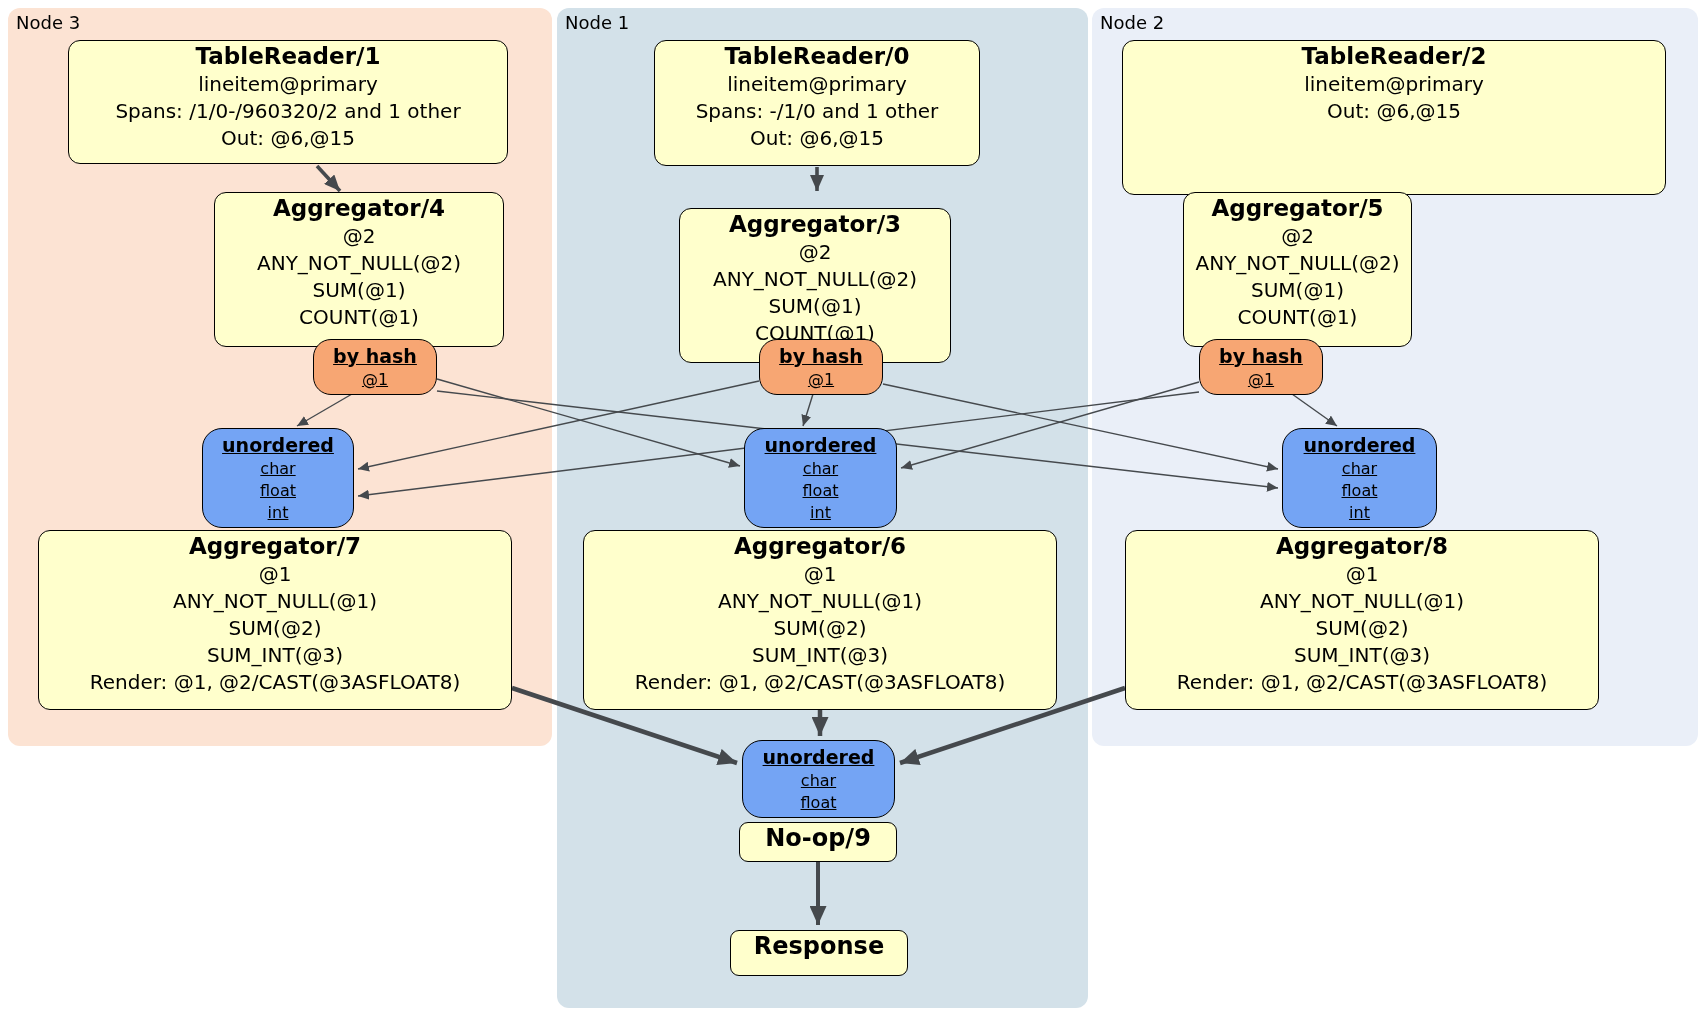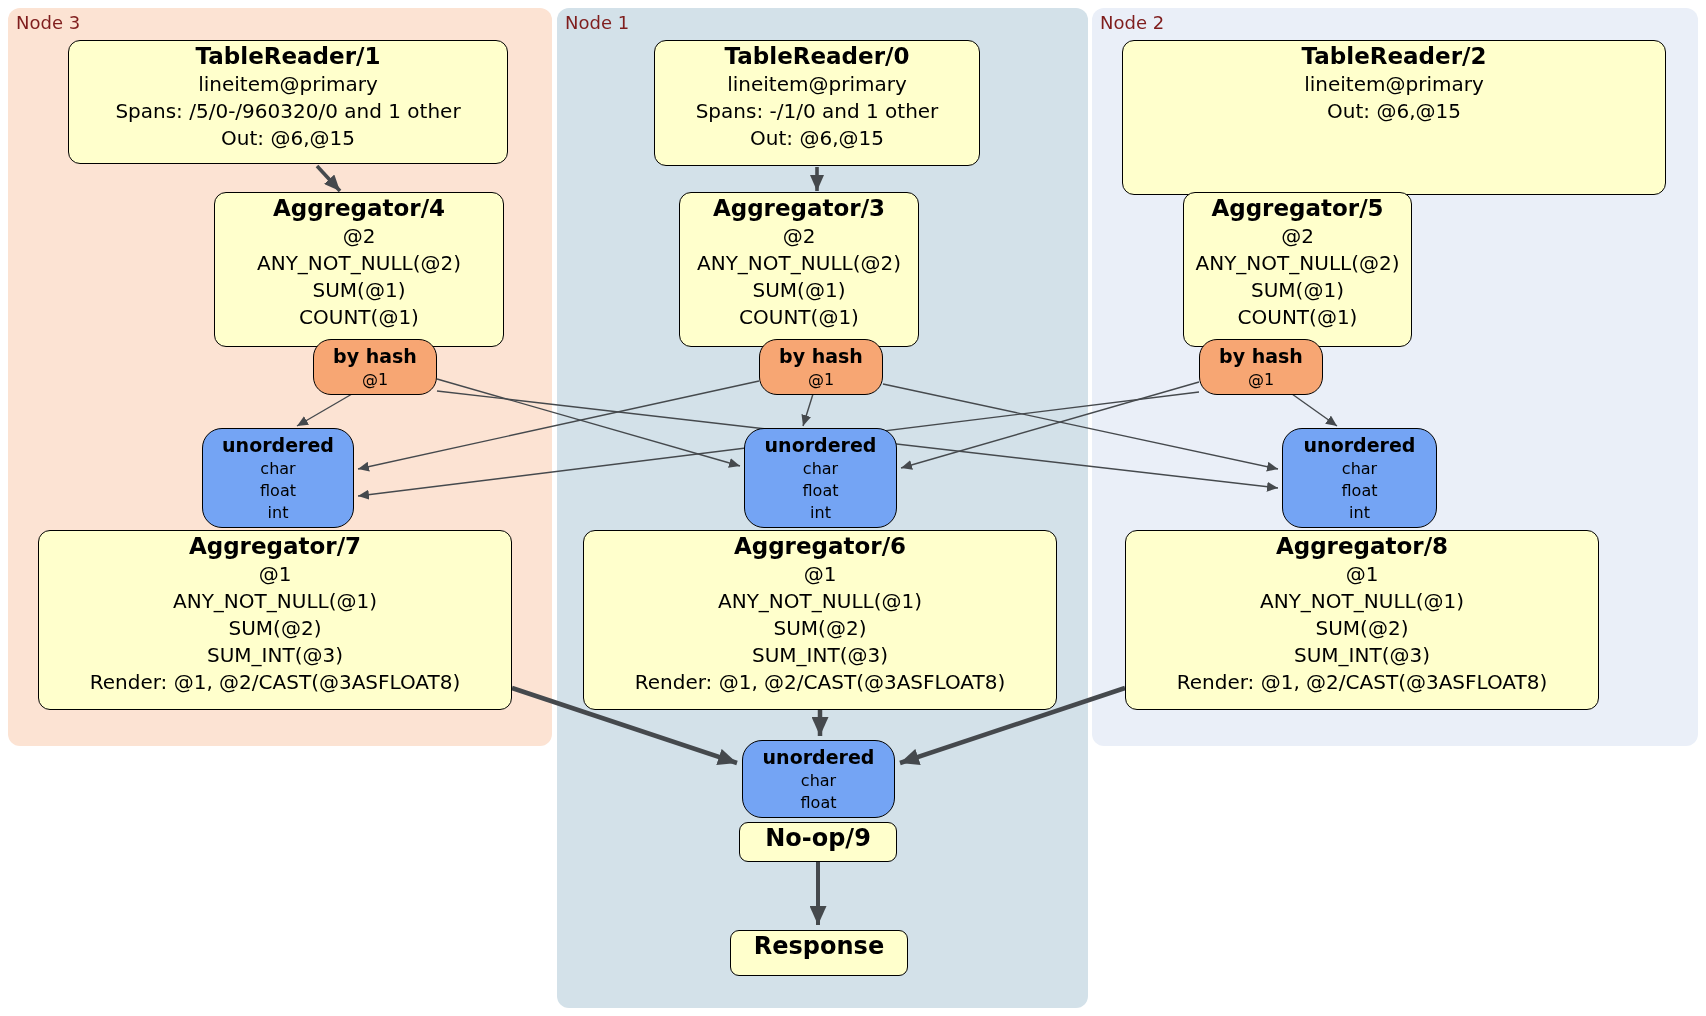--- a/index.html
+++ b/index.html
@@ -1,27 +1,27 @@
 <!DOCTYPE html>
 <html><head>
 <meta charset="utf-8">
 <style>
   html,body{margin:0;padding:0;background:#ffffff;}
   .canvas{position:relative;width:1706px;height:1016px;background:#ffffff;overflow:hidden;
           font-family:"DejaVu Sans","Liberation Sans",sans-serif;color:#000;}
   .panel{position:absolute;border-radius:12px;z-index:0;}
-  .panel-label{position:absolute;font-size:18px;color:#7f1d1d;z-index:3;}
+  .panel-label{position:absolute;font-size:18px;color:#000000;z-index:3;}
   .edges{position:absolute;left:0;top:0;z-index:1;}
   .ybox{position:absolute;background:#ffffcc;border:1.6px solid #000;border-radius:12px;
         display:flex;flex-direction:column;align-items:center;justify-content:flex-start;
         text-align:center;z-index:2;box-sizing:border-box;}
   .ybox .t{font-weight:bold;font-size:23px;line-height:30px;white-space:nowrap;}
   .ybox .l{font-size:20px;line-height:27px;white-space:nowrap;}
   .pill{position:absolute;display:flex;flex-direction:column;align-items:center;justify-content:center;
-        text-align:center;z-index:2;box-sizing:border-box;border:1.8px solid #000;}
+        text-align:center;z-index:2;box-sizing:border-box;border:1.8px solid #000;text-decoration:underline;}
   .router{background:#f7a673;border-radius:18px;}
   .sync{background:#74a4f4;border-radius:20px;}
   .pill .pt{font-weight:bold;font-size:19px;line-height:25px;white-space:nowrap;}
   .pill .pd{font-size:16px;line-height:22px;white-space:nowrap;}
   .smallbox{border-radius:9px;}
   .smallbox .t{font-size:24px;}
 </style>
 </head>
 <body>
 
@@ -67,21 +67,21 @@
       <line x1="820" y1="710" x2="820" y2="736" stroke-width="4.5" marker-end="url(#m-thick)"></line>
       <line x1="1125" y1="688" x2="900" y2="763" stroke-width="4.5" marker-end="url(#m-thick)"></line>
 
       <line x1="818" y1="862" x2="818" y2="925" stroke-width="4" marker-end="url(#m-thick)"></line>
     </g>
   </svg>
 
   <div class="ybox" style="left:68px;top:40px;width:440px;height:124px">
     <div class="t">TableReader/1</div>
     <div class="l">lineitem@primary</div>
-    <div class="l">Spans: /5/0-/960320/0 and 1 other</div>
+    <div class="l">Spans: /1/0-/960320/2 and 1 other</div>
     <div class="l">Out: @6,@15</div>
   </div>
   <div class="ybox" style="left:214px;top:192px;width:290px;height:155px">
     <div class="t">Aggregator/4</div>
     <div class="l">@2</div>
     <div class="l">ANY_NOT_NULL(@2)</div>
     <div class="l">SUM(@1)</div>
     <div class="l">COUNT(@1)</div>
   </div>
   <div class="ybox" style="left:38px;top:530px;width:474px;height:180px">
@@ -102,21 +102,21 @@
     <div class="pd">float</div>
     <div class="pd">int</div>
   </div>
 
   <div class="ybox" style="left:654px;top:40px;width:326px;height:126px">
     <div class="t">TableReader/0</div>
     <div class="l">lineitem@primary</div>
     <div class="l">Spans: -/1/0 and 1 other</div>
     <div class="l">Out: @6,@15</div>
   </div>
-  <div class="ybox" style="left:679px;top:192px;width:240px;height:155px">
+  <div class="ybox" style="left:679px;top:208px;width:272px;height:155px">
     <div class="t">Aggregator/3</div>
     <div class="l">@2</div>
     <div class="l">ANY_NOT_NULL(@2)</div>
     <div class="l">SUM(@1)</div>
     <div class="l">COUNT(@1)</div>
   </div>
   <div class="ybox" style="left:583px;top:530px;width:474px;height:180px">
     <div class="t">Aggregator/6</div>
     <div class="l">@1</div>
     <div class="l">ANY_NOT_NULL(@1)</div>

